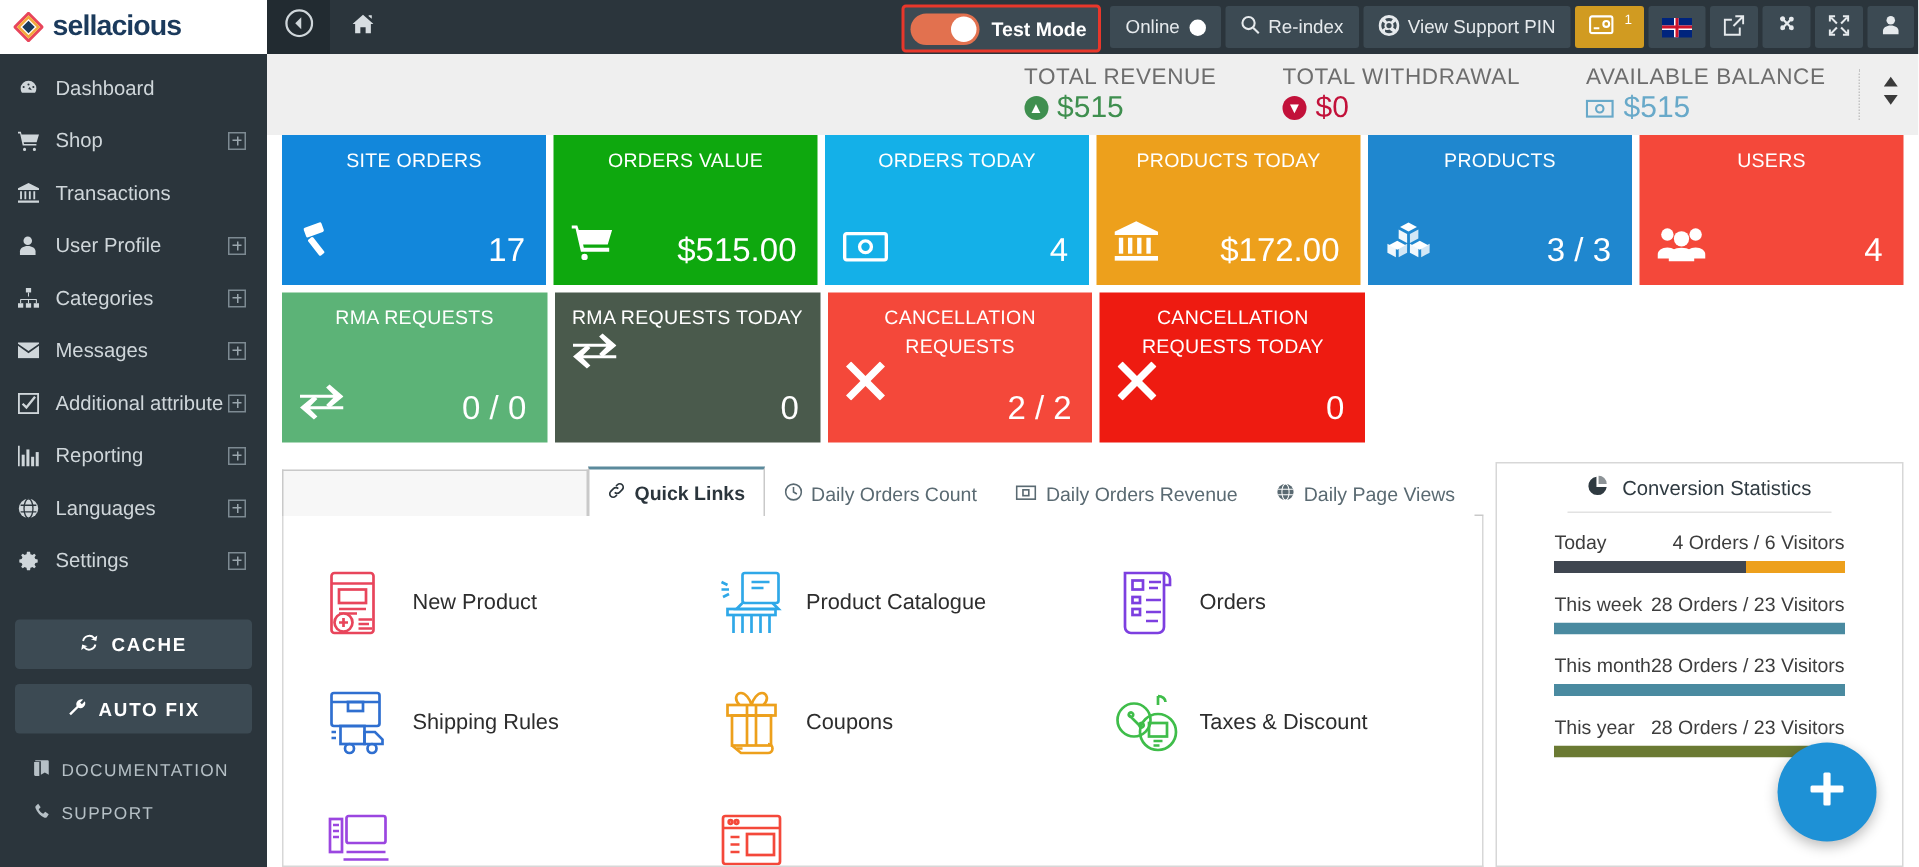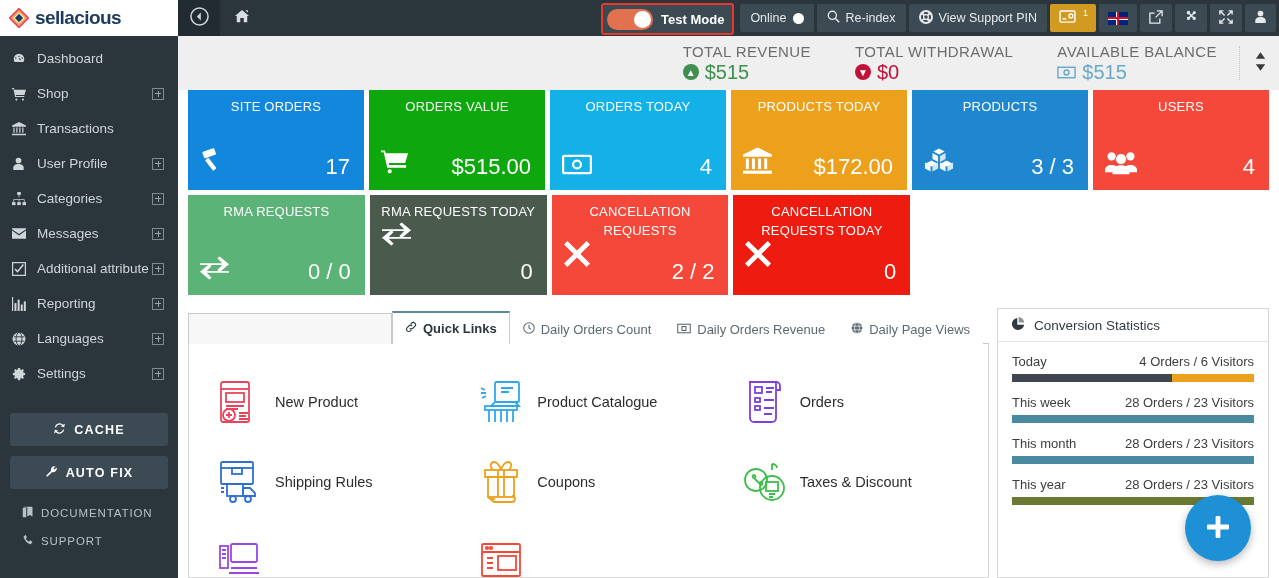--- a/index.html
+++ b/index.html
@@ -171,21 +171,21 @@
   .ql-grid { display:flex; flex-wrap:wrap; }
   .ql-item {
     width:33.333%; display:flex; align-items:center; gap:14px;
     padding:8px 10px 8px 22px; cursor:pointer; height:80px;
   }
   .ql-ico { width:44px; height:44px; flex:0 0 44px; }
   .ql-label { font-size:14.5px; color:#2d2d2d; }
 
   .panel-right { flex:0 0 272px; display:flex; flex-direction:column; }
   .card { border:1px solid #d7d7d7; background:#fff; display:flex;
-          flex-direction:column; flex:1; min-height:0; }
+          flex-direction:column; flex:1; min-height:0;align-items:center; }
   .card-head {
     height:33px; display:flex; align-items:center; gap:9px; padding:0 13px;
     border-bottom:1px solid #e2e2e2; font-size:13.5px; color:#2f3a41;
   }
   .card-body { padding:12px 14px 0 14px; }
   .conv-row { margin-bottom:13px; }
   .conv-top { display:flex; justify-content:space-between; font-size:13px;
               color:#3d3d3d; margin-bottom:5px; }
   .conv-bar { height:8px; background:#e6e6e6; display:flex; overflow:hidden; }
   .conv-seg { height:100%; }

